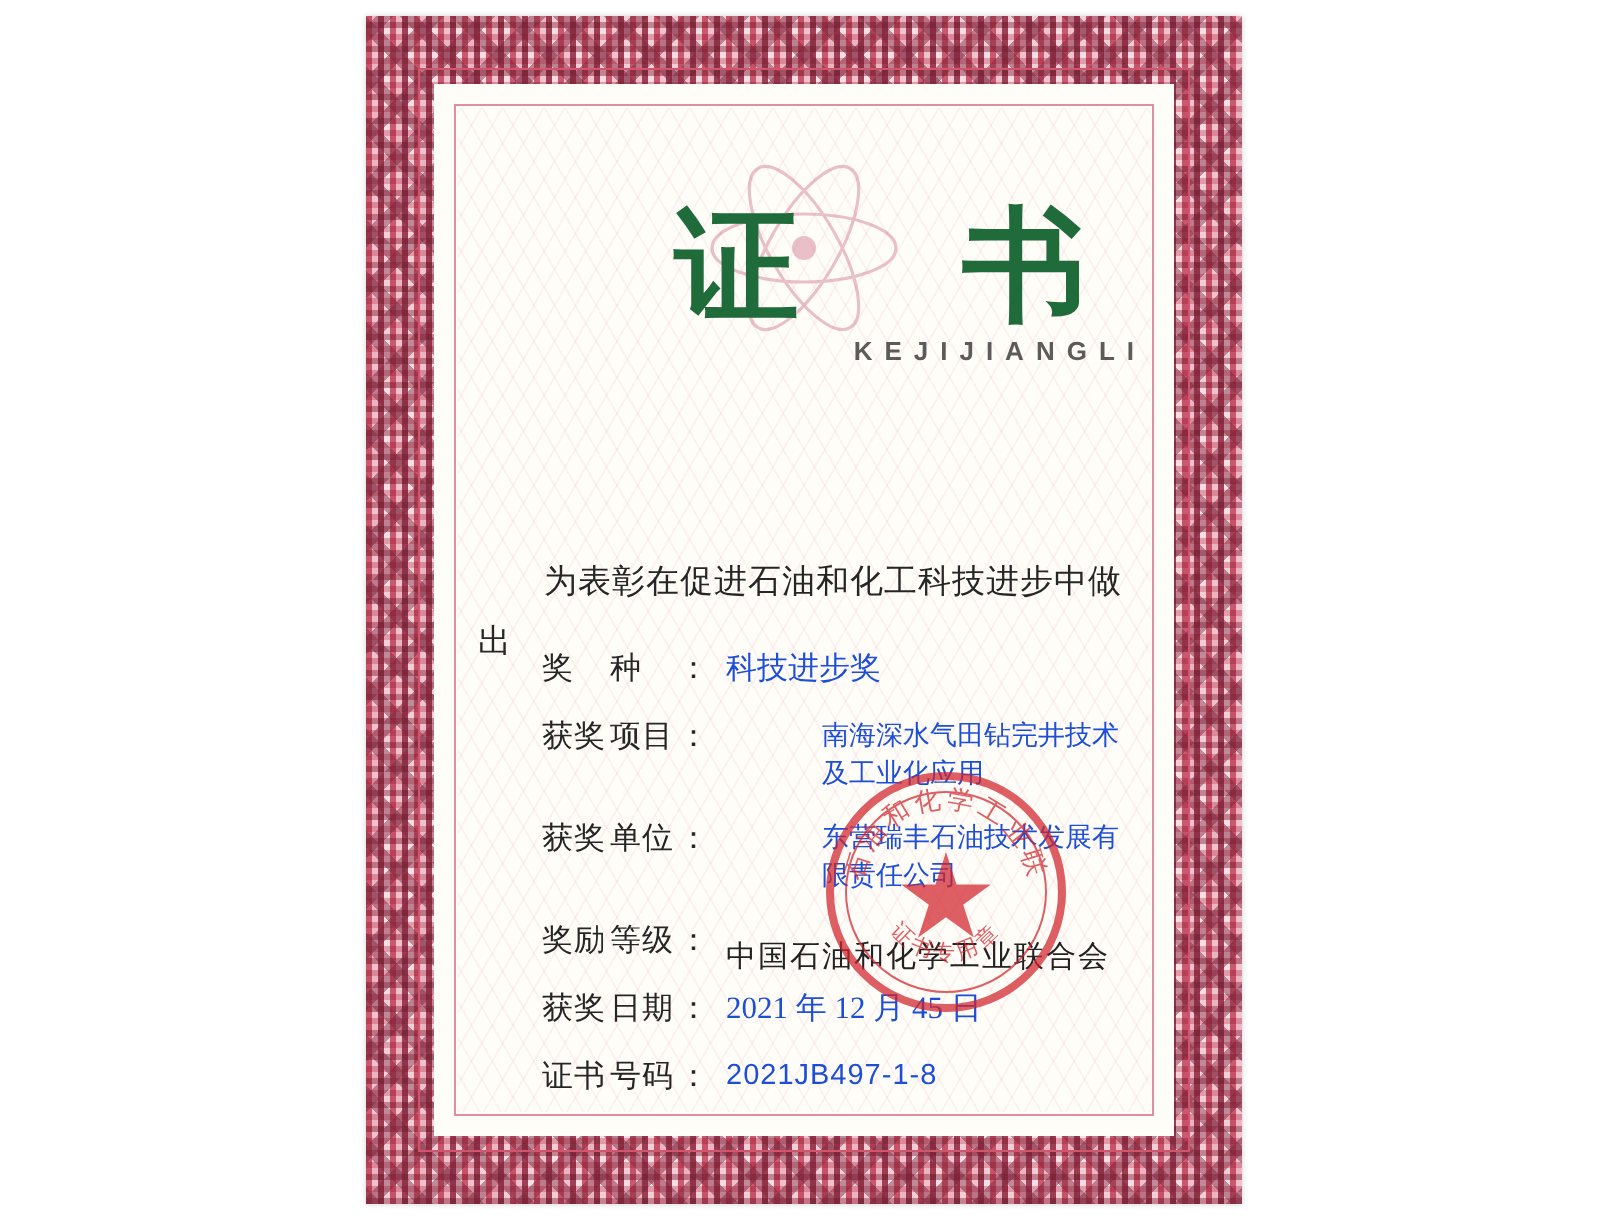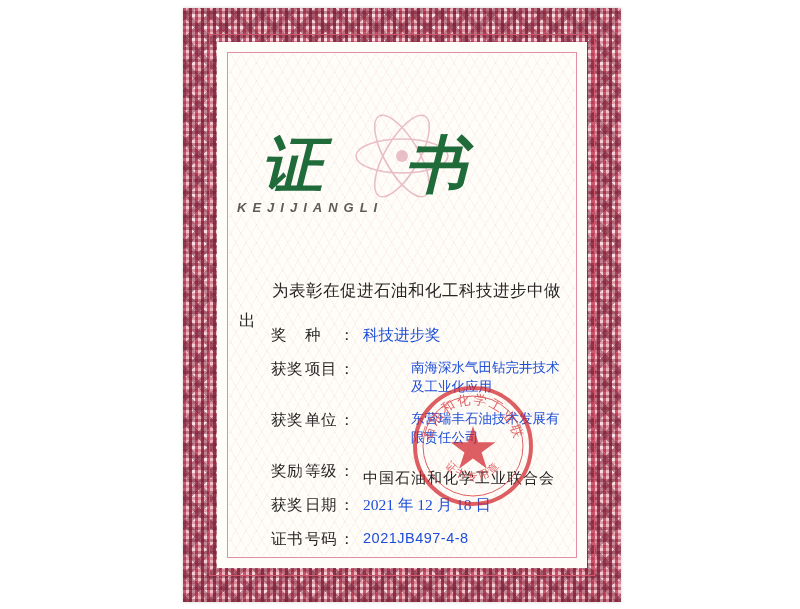--- a/index.html
+++ b/index.html
@@ -118,23 +118,22 @@
     right: 48px;
     bottom: 48px;
     color: #2b2b2b;
   }
 
   
   .title-wrap {
     position: absolute;
     left: 0;
     right: 0;
-    top: 78px;
-    text-align: left;
-    font-style: italic;
+    top: 46px;
+    text-align: right;
   }
   .atom-mark {
     position: absolute;
     left: 50%;
     top: -26px;
     transform: translateX(-50%);
     width: 120px;
     height: 96px;
     opacity: 0.55;
   }
@@ -309,30 +308,30 @@
             <span>：</span>
           </div>
         </div>
 
         <div class="field-row">
           <div class="field-label spread">
             <span>获奖</span>
             <span>日期</span>
             <span>：</span>
           </div>
-          <div class="field-value">2021 年 12 月 18 日</div>
+          <div class="field-value">2021 年 12 月 45 日</div>
         </div>
 
         <div class="field-row">
           <div class="field-label spread">
             <span>证书</span>
             <span>号码</span>
             <span>：</span>
           </div>
-          <div class="field-value num">2021JB497-4-8</div>
+          <div class="field-value num">2021JB497-1-8</div>
         </div>
 
       </div>
 
       <div class="issuer">中国石油和化学工业联合会</div>
 
       <div class="seal">
         <svg viewBox="0 0 128 128" width="128" height="128">
           <g opacity="0.72">
             <circle cx="64" cy="64" r="58" fill="none" stroke="#d2232a" stroke-width="4"></circle>

